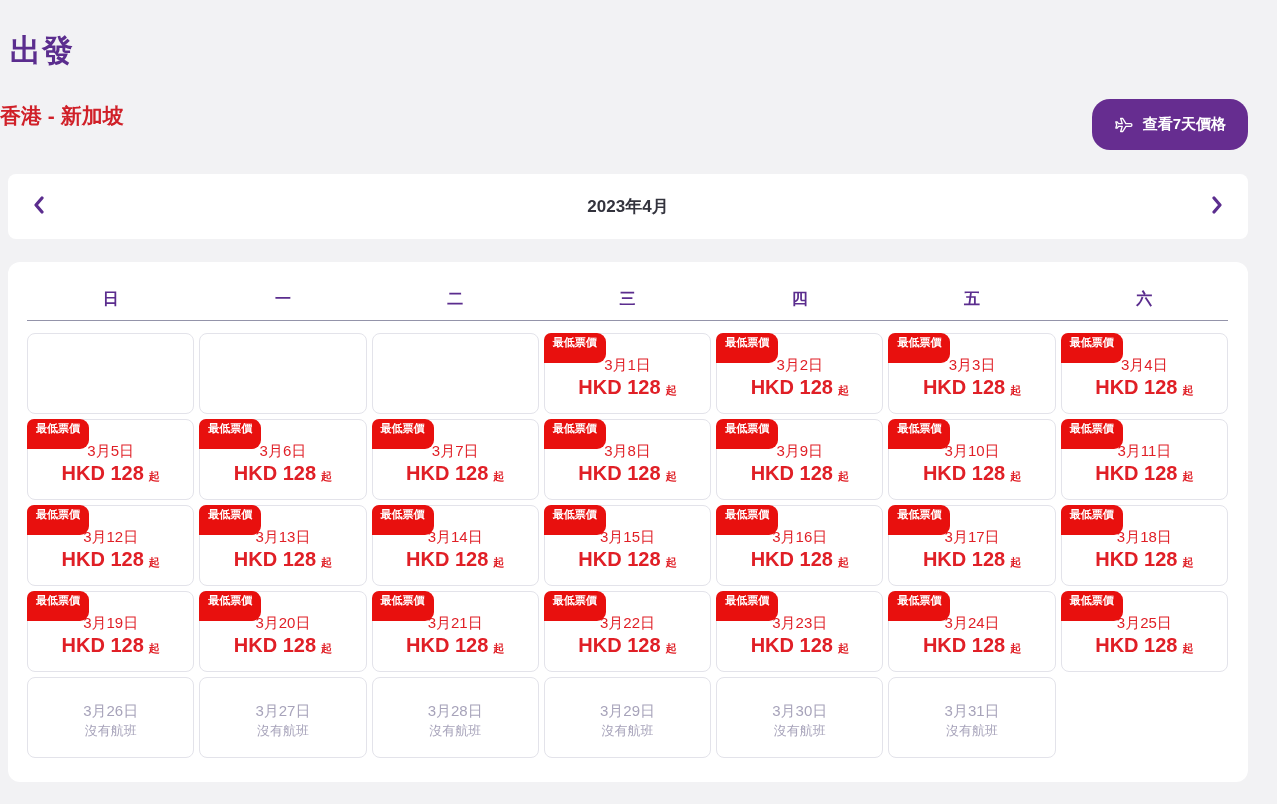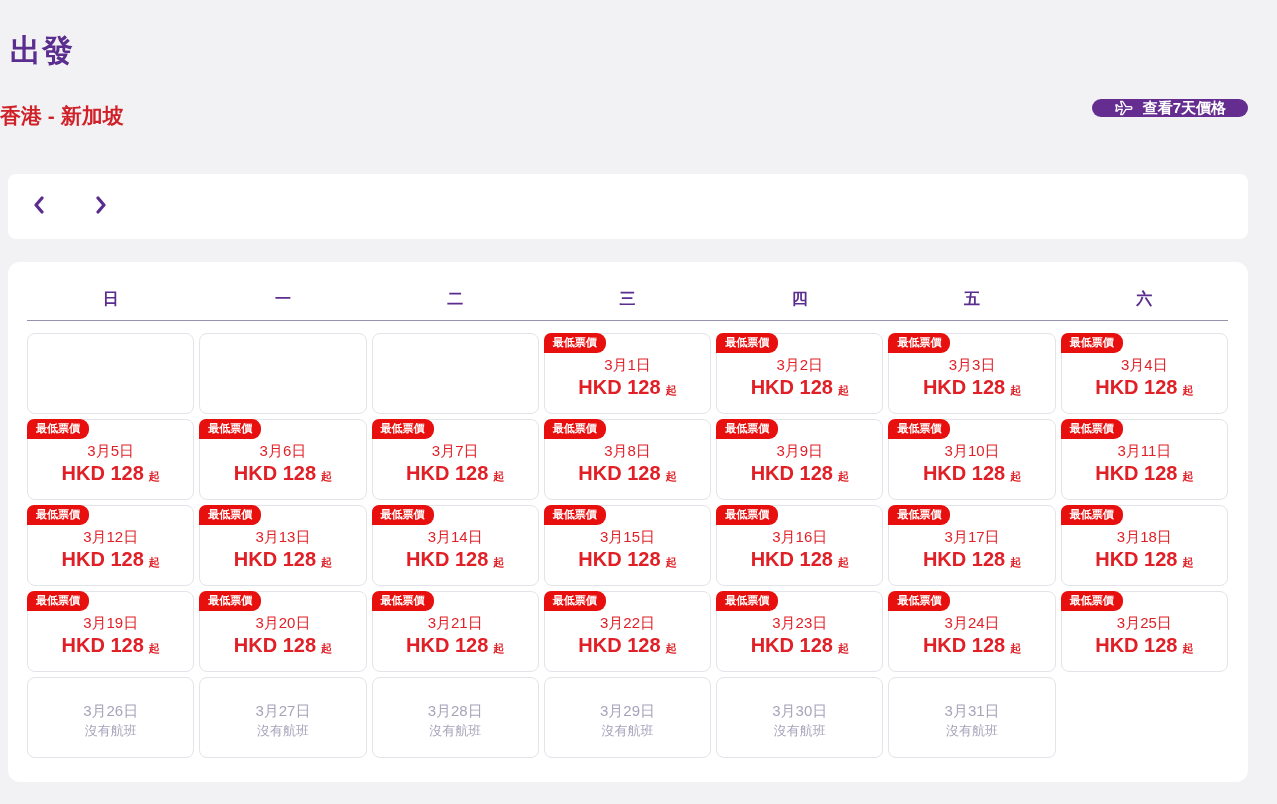--- a/index.html
+++ b/index.html
@@ -18,21 +18,21 @@
   .header{position:relative;height:174px;}
   .page-title{
     position:absolute;left:10px;top:30px;
     font-size:31px;font-weight:bold;color:var(--title-purple);letter-spacing:1px;
   }
   .route{
     position:absolute;left:0;top:102px;
     font-size:21px;font-weight:bold;color:var(--route-red);
   }
   .week-price-btn{
-    position:absolute;top:99px;right:29px;height:18px;
+    position:absolute;top:99px;right:29px;height:51px;
     display:flex;align-items:center;gap:9px;padding:0 22px;
     background:var(--brand-purple);color:#fff;border:none;border-radius:18px;
     font-size:15px;font-weight:bold;cursor:pointer;
     font-family:inherit;
   }
   .week-price-btn svg{display:block;}
   
   .tabs-bar{
     margin:0 29px 0 8px;height:65px;background:var(--card-bg);
     border-radius:8px;display:flex;align-items:stretch;
@@ -69,21 +69,21 @@
   .cell{
     position:relative;border:1px solid var(--cell-border);border-radius:8px;
     background:#fff;display:flex;flex-direction:column;align-items:center;
     justify-content:center;padding-top:6px;
   }
   .cell.fare{cursor:pointer;}
   .badge{
     position:absolute;top:-1px;left:-1px;
     background:var(--badge-red);color:#fff;
     font-size:11px;font-weight:bold;line-height:1;
-    padding:4px 9px 5px;border-radius:7px 9px 9px 0;
+    padding:4px 9px 15px;border-radius:7px 9px 9px 0;
   }
   .cell .date{font-size:15px;line-height:1.45;}
   .cell.fare .date{color:var(--price-red);}
   .cell .price{
     font-size:20px;font-weight:bold;color:var(--price-red);line-height:1.2;
   }
   .cell .price .from{font-size:11px;font-weight:bold;margin-left:5px;}
   .cell.nofly .date,.cell.nofly .noflight{color:var(--noflight-gray);}
   .cell .noflight{font-size:13px;line-height:1.45;}
 </style>
@@ -104,20 +104,21 @@
 </div>
 
 <div class="tabs-bar">
   <button class="chev">
     <span>
       <svg width="16" height="18" viewBox="0 0 16 18" fill="none" stroke="#5b2d8e" stroke-width="3.2" stroke-linecap="round" stroke-linejoin="round">
           <path d="M11 2 L5 9 L11 16"></path>
         </svg>
     </span>
   </button>
+  <button class="tab">2023年4月</button>
   <button class="chev">
     <span>
       <svg width="16" height="18" viewBox="0 0 16 18" fill="none" stroke="#5b2d8e" stroke-width="3.2" stroke-linecap="round" stroke-linejoin="round">
           <path d="M5 2 L11 9 L5 16"></path>
         </svg>
     </span>
   </button>
 </div>
 
 <div class="calendar-card">

